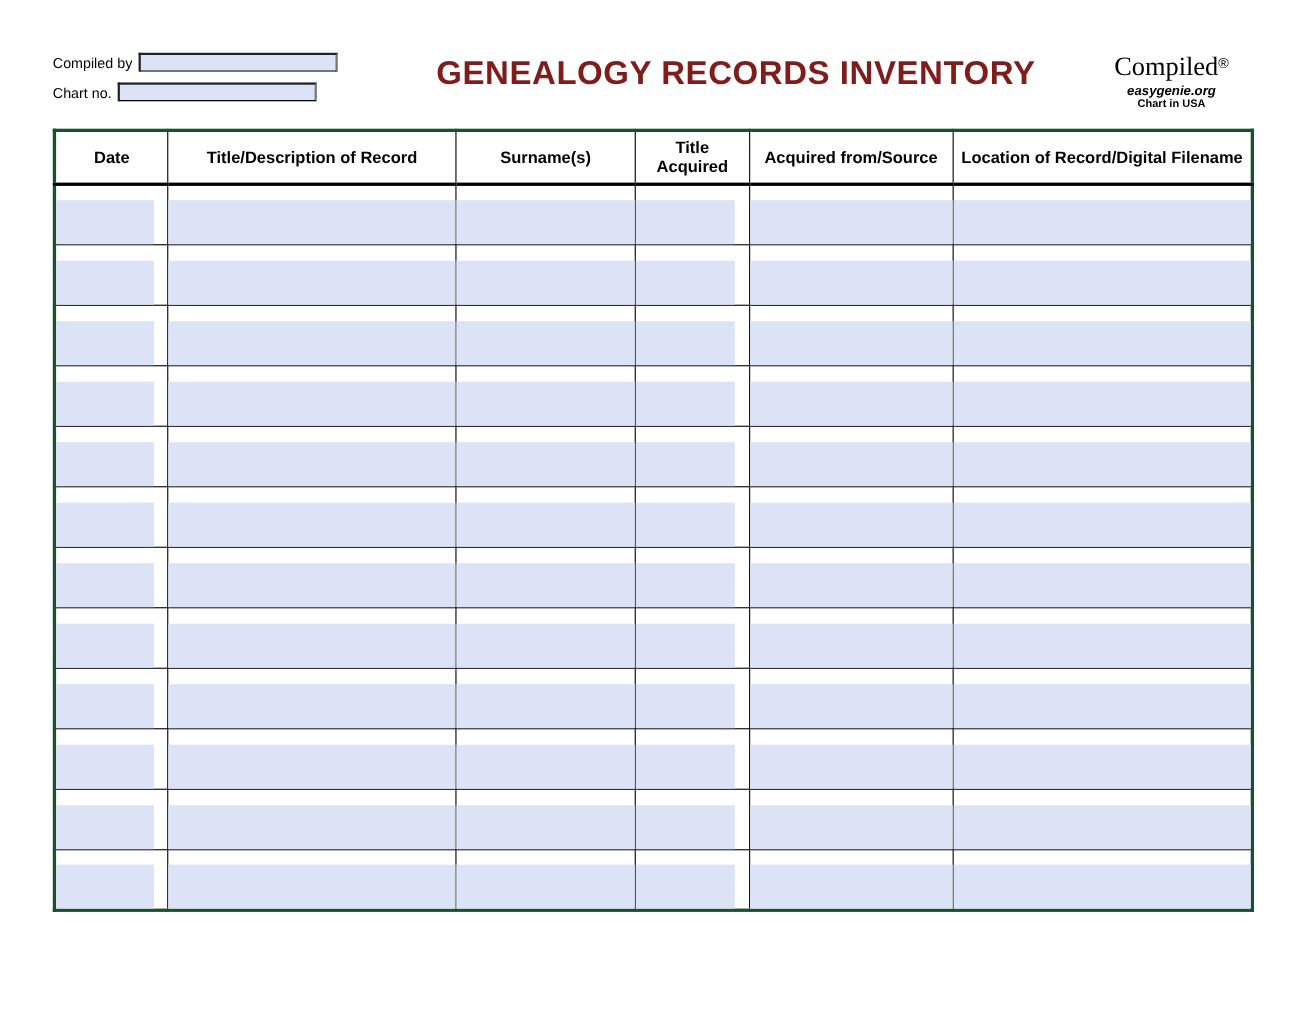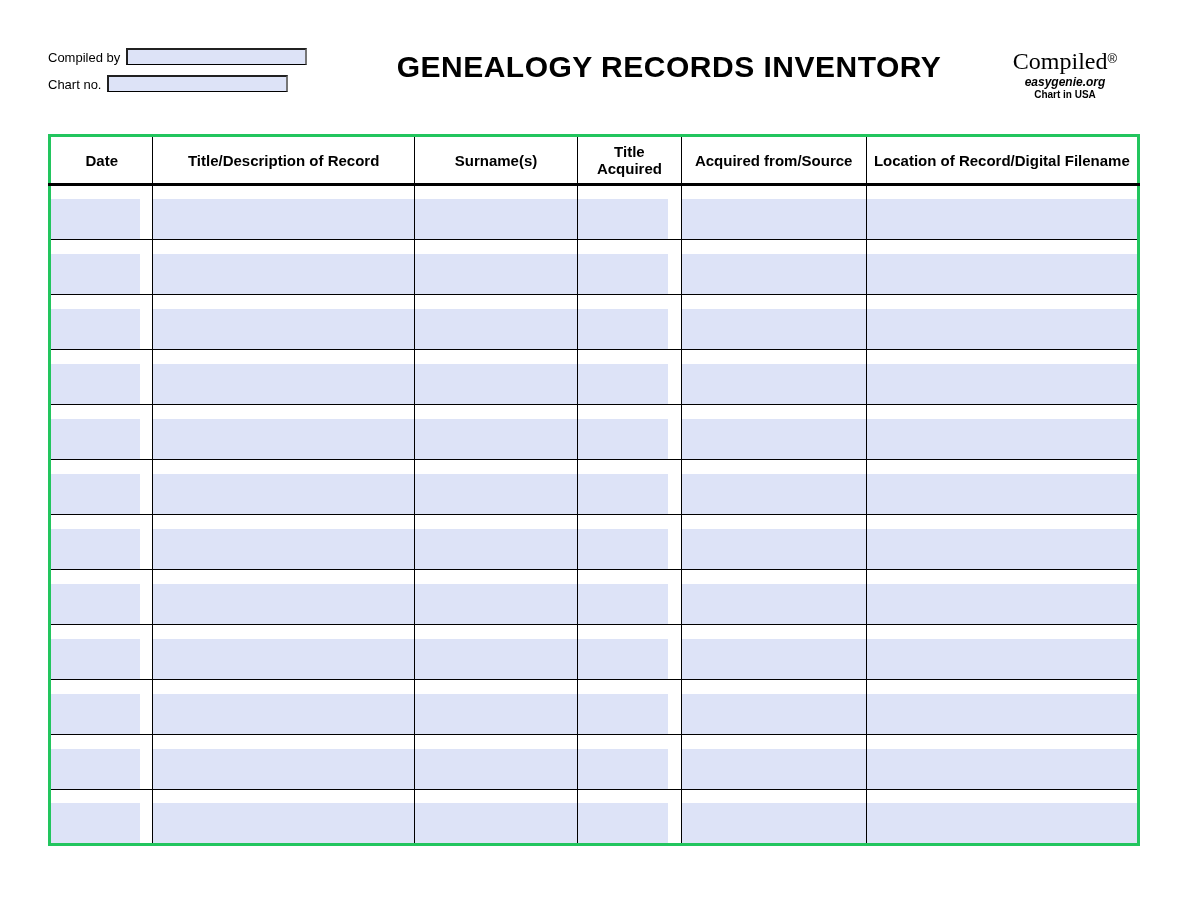--- a/index.html
+++ b/index.html
@@ -10,21 +10,21 @@
     height:920px;
     position:relative;
   }
   .page {
     padding:48px 48px 0 48px;
   }
   .header {
     display:flex;
     align-items:flex-start;
     justify-content:flex-start;
-    margin-bottom:32px;
+    margin-bottom:15px;
   }
   .header-left {
     flex: 0 0 300px;
     font-size:13px;
     color:#000;
   }
   .meta-row {
     display:flex;
     align-items:flex-end;
     margin-bottom:10px;
@@ -37,38 +37,38 @@
     border-bottom:1px solid #000;
     height:17px;
     min-width:170px;
   }
   .title {
     flex:1;
     text-align:center;
     font-size:30px;
     font-weight:700;
     letter-spacing:0.5px;
-    color:#000000;
+    color:#7f1d1d;
     padding-top:2px;
   }
   .brand {
     flex:0 0 150px;
     text-align:center;
     padding-top:0;
     line-height:1.15;
   }
   .brand-name { font-size:24px; font-weight:400; font-family: Georgia, "Times New Roman", serif; }
   .brand-reg { font-size:13px; vertical-align:super; }
   .brand-url { font-size:12px; font-weight:700;font-style:italic; }
   .brand-made { font-size:10px; font-weight:700; }
 
   table.records {
     width:100%;
     border-collapse:collapse;
-    border:3px solid #22c55e;
+    border:3px solid #14532d;
   }
   table.records th {
     border:1px solid #000;
     border-bottom:3px solid #000;
     background:#fff;
     font-weight:700;
     font-size:15px;
     padding:6px 4px;
     text-align:center;
     height:38px;

